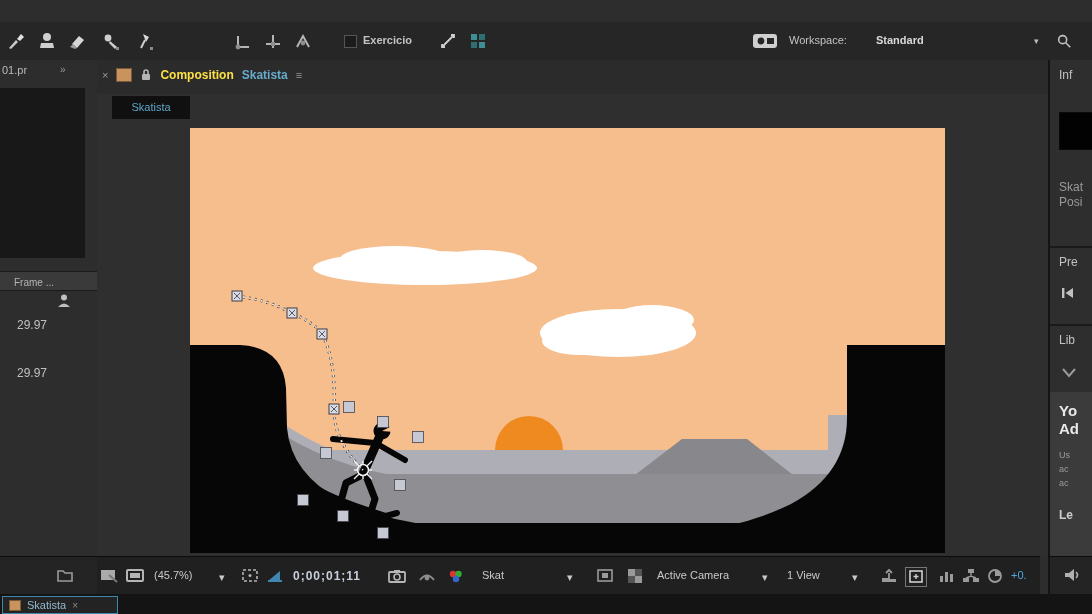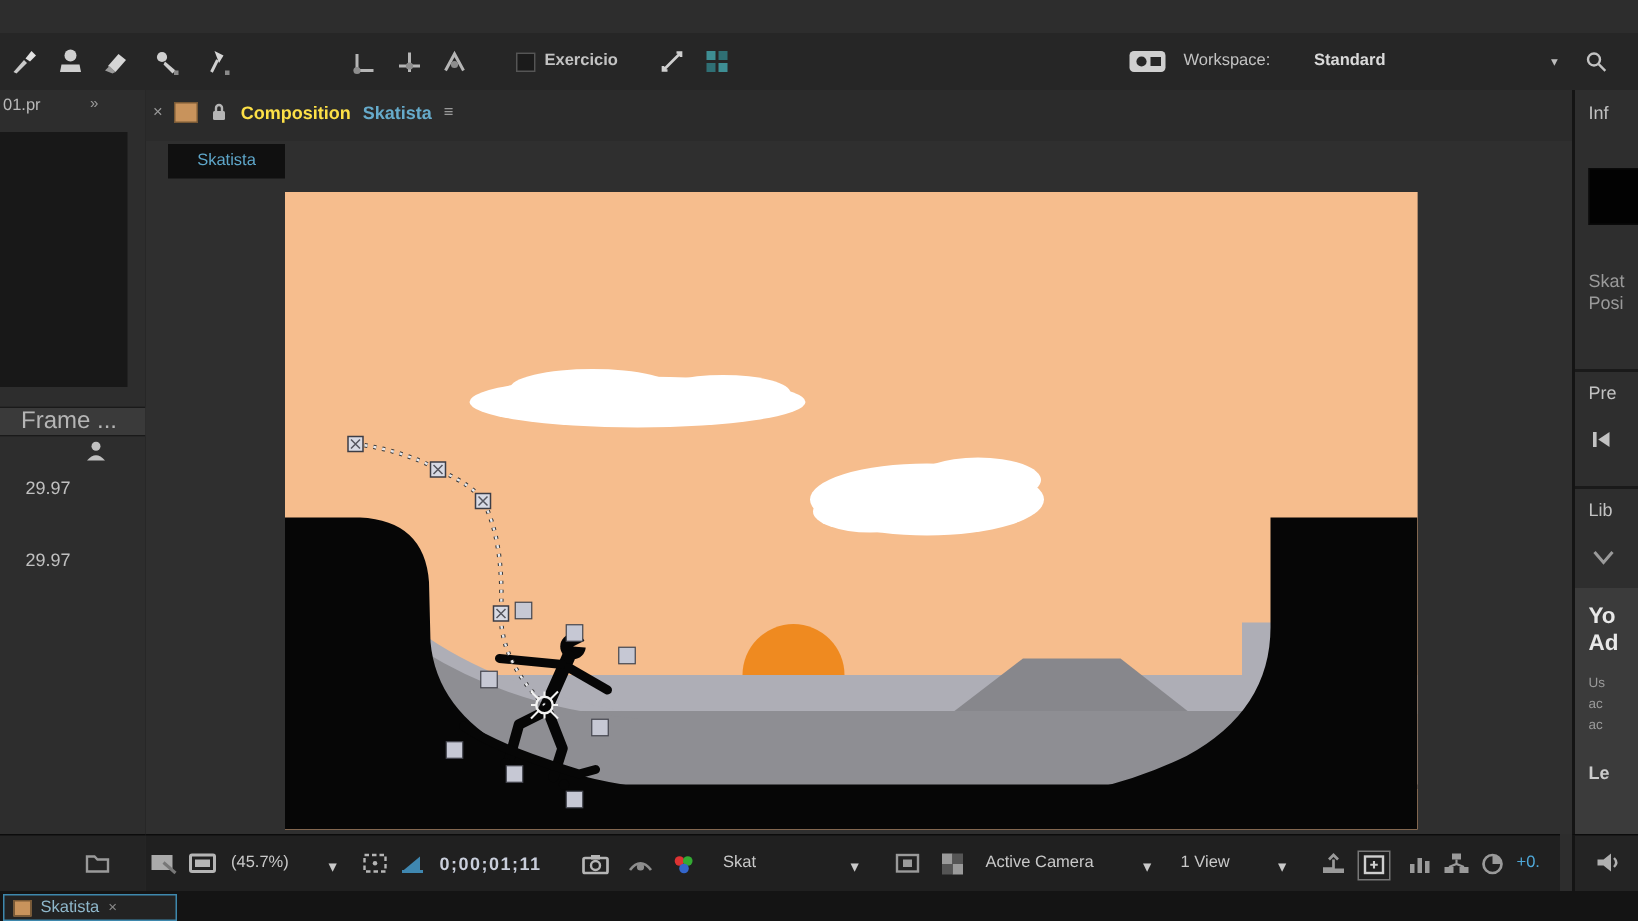--- a/index.html
+++ b/index.html
@@ -17,21 +17,21 @@
   .tb-text{position:absolute;top:12px;font-size:11px;color:#c3c3c3;}
   .checkbox{position:absolute;top:13px;width:11px;height:11px;background:#1b1b1b;border:1px solid #555;}
   .dd{color:#bdbdbd;font-size:9px;}
   
   #left-panel{left:0;top:60px;width:97px;height:496px;background:#2d2d2d;border-right:2px solid #141414;}
   .lp-tab{position:absolute;left:2px;top:4px;font-size:11px;color:#b9b9b9;}
   .lp-ovf{position:absolute;left:60px;top:4px;font-size:10px;color:#9a9a9a;}
   #lp-thumb{position:absolute;left:0;top:28px;width:85px;height:170px;background:#181818;}
   #lp-colhead{position:absolute;left:0;top:211px;width:97px;height:18px;background:#3a3a3a;
               border-top:1px solid #1a1a1a;border-bottom:1px solid #1a1a1a;}
-  #lp-colhead span{margin-left:14px;font-size:16px;color:#b5b5b5;line-height:18px;display:inline-block;}
+  #lp-colhead span{margin-left:14px;font-size:10px;color:#b5b5b5;line-height:18px;display:inline-block;}
   .fr-val{position:absolute;left:2px;width:60px;text-align:center;font-size:12px;color:#c0c0c0;}
   
   #comp-panel{left:97px;top:60px;width:951px;height:496px;background:#2f2f2f;}
   #comp-header{position:absolute;left:0;top:0;width:100%;height:34px;background:#2b2b2b;}
   #comp-header .row{position:absolute;left:5px;top:8px;display:flex;align-items:center;gap:8px;}
   .hd-close{color:#9a9a9a;font-size:11px;}
   .panel-sq{width:14px;height:12px;background:#c8935c;border:1px solid #7a5a36;}
   .hd-label{color:#fde047;font-size:12px;font-weight:bold;}
   .hd-comp{color:#66abcb;font-size:12px;font-weight:bold;}
   .hd-menu{color:#9a9a9a;font-size:11px;}

